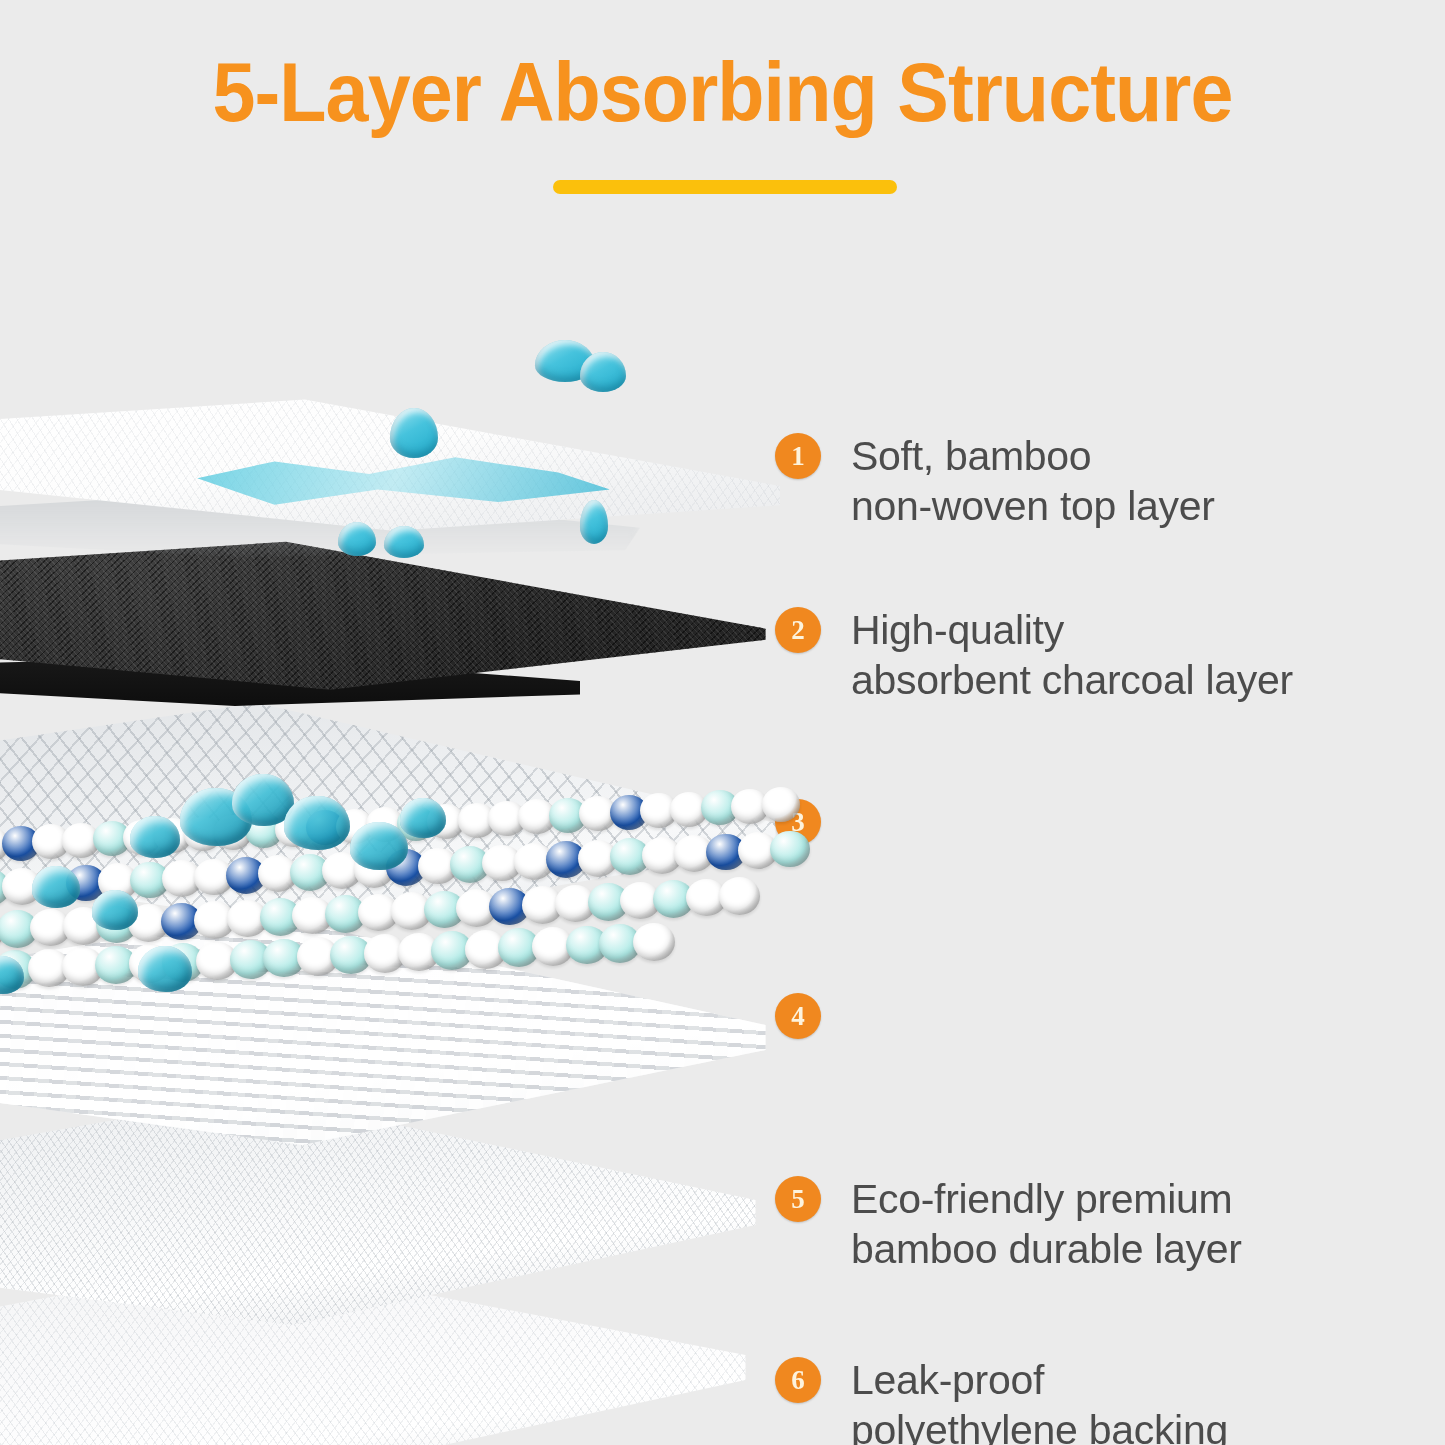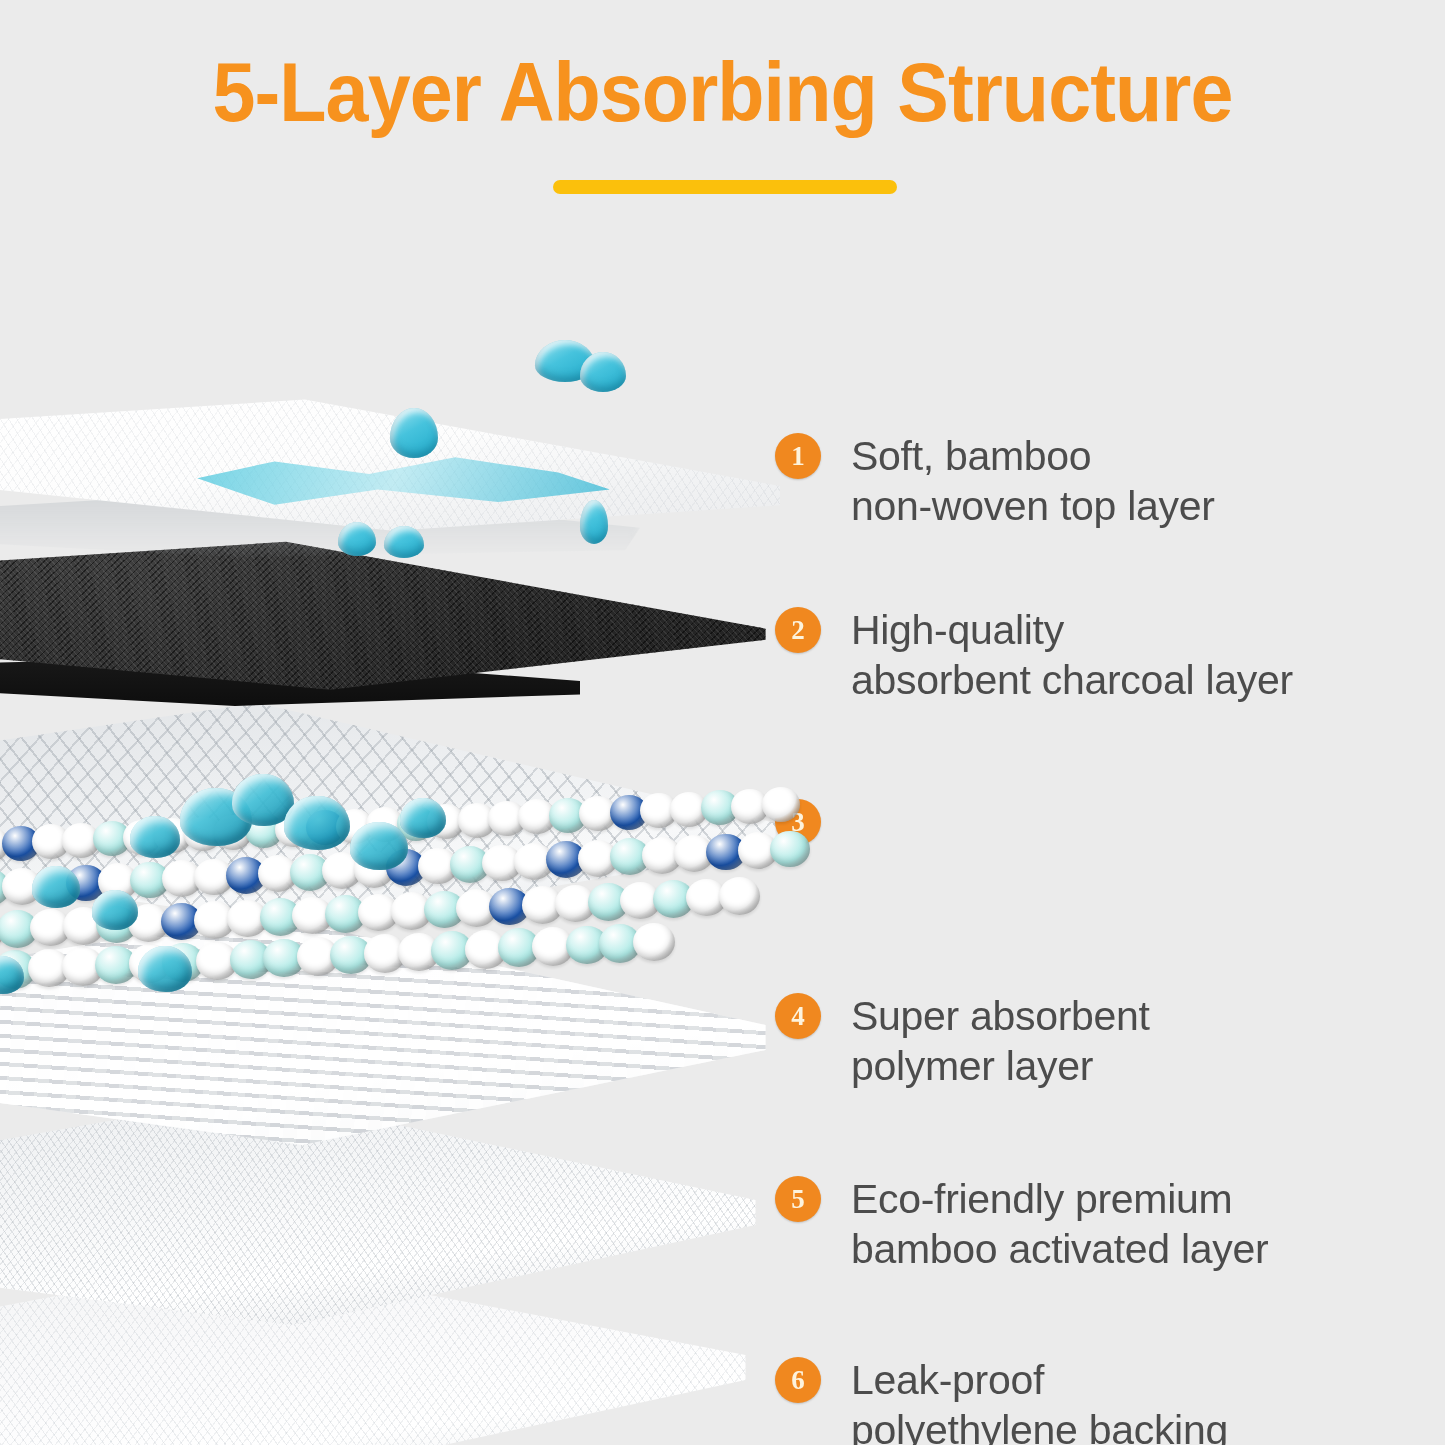--- a/index.html
+++ b/index.html
@@ -355,28 +355,26 @@
       <div class="ctext">High-quality
 absorbent charcoal layer</div>
     </div>
 
     <div class="callout c3">
       <div class="badge">3</div>
     </div>
 
     <div class="callout c4">
       <div class="badge">4</div>
-      <div class="ctext">Super absorbent
-polymer layer</div>
     </div>
 
     <div class="callout c5">
       <div class="badge">5</div>
       <div class="ctext">Eco-friendly premium
-bamboo activated layer</div>
+bamboo durable layer</div>
     </div>
 
     <div class="callout c6">
       <div class="badge">6</div>
       <div class="ctext">Leak-proof
 polyethylene backing</div>
     </div>
 
   </div>
 </div>

